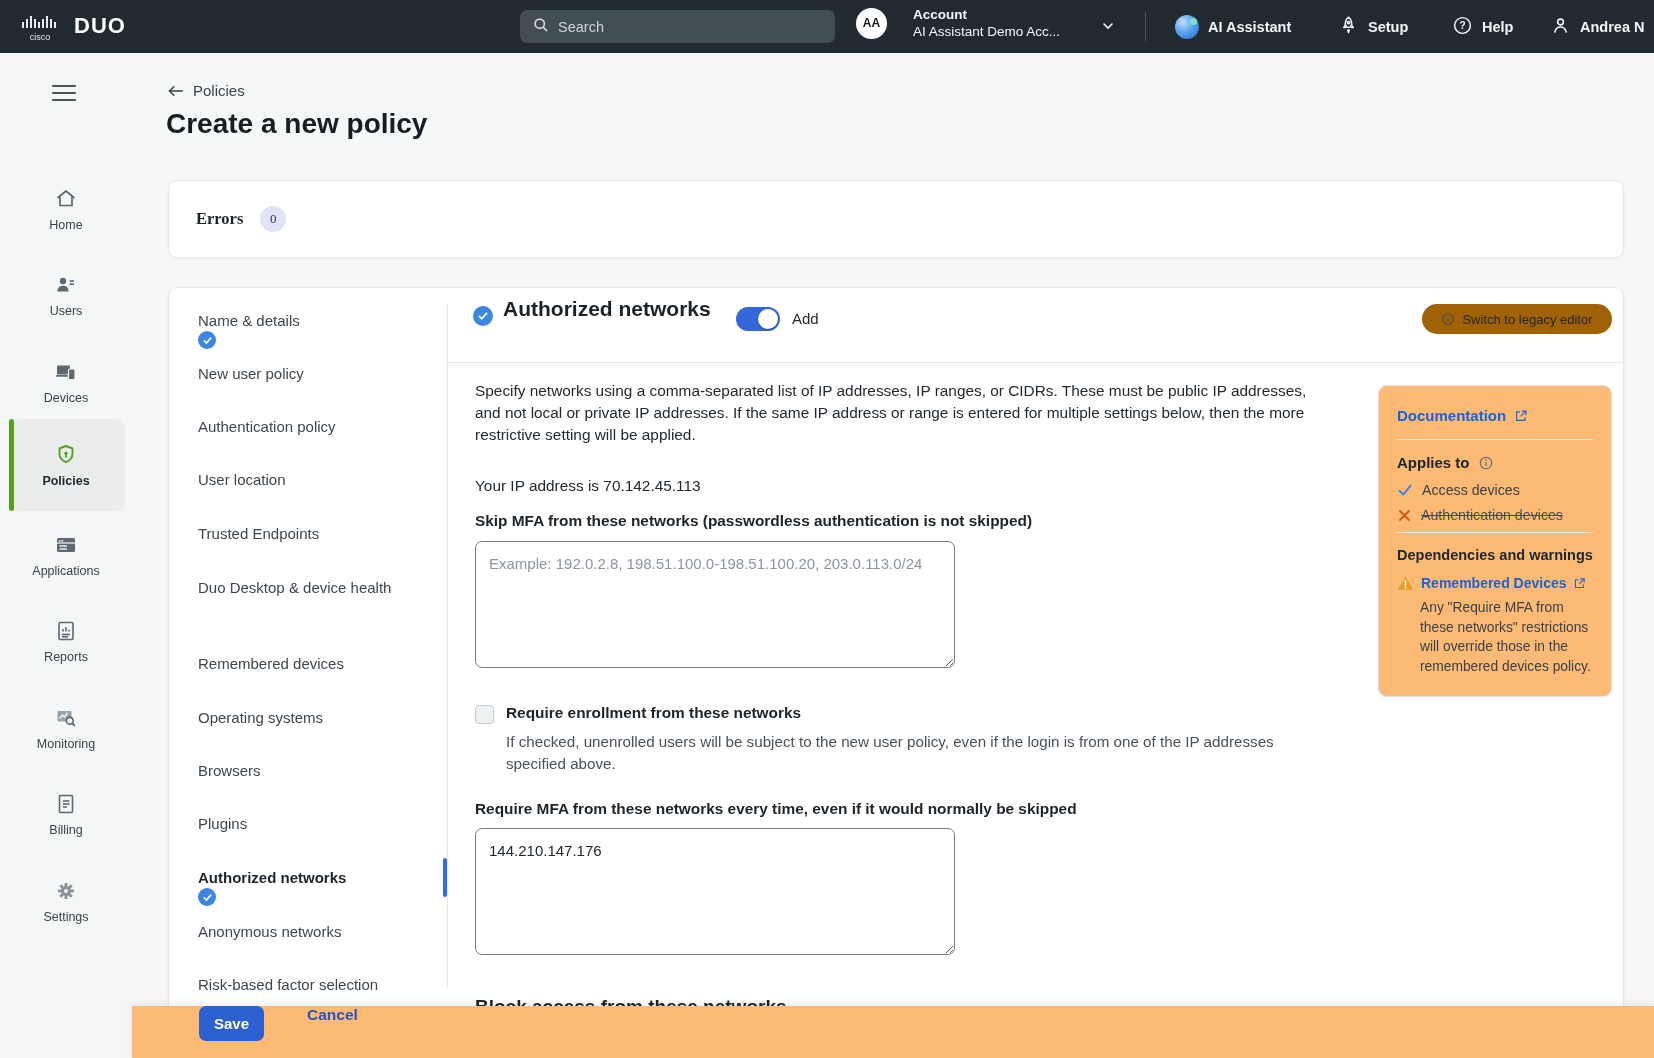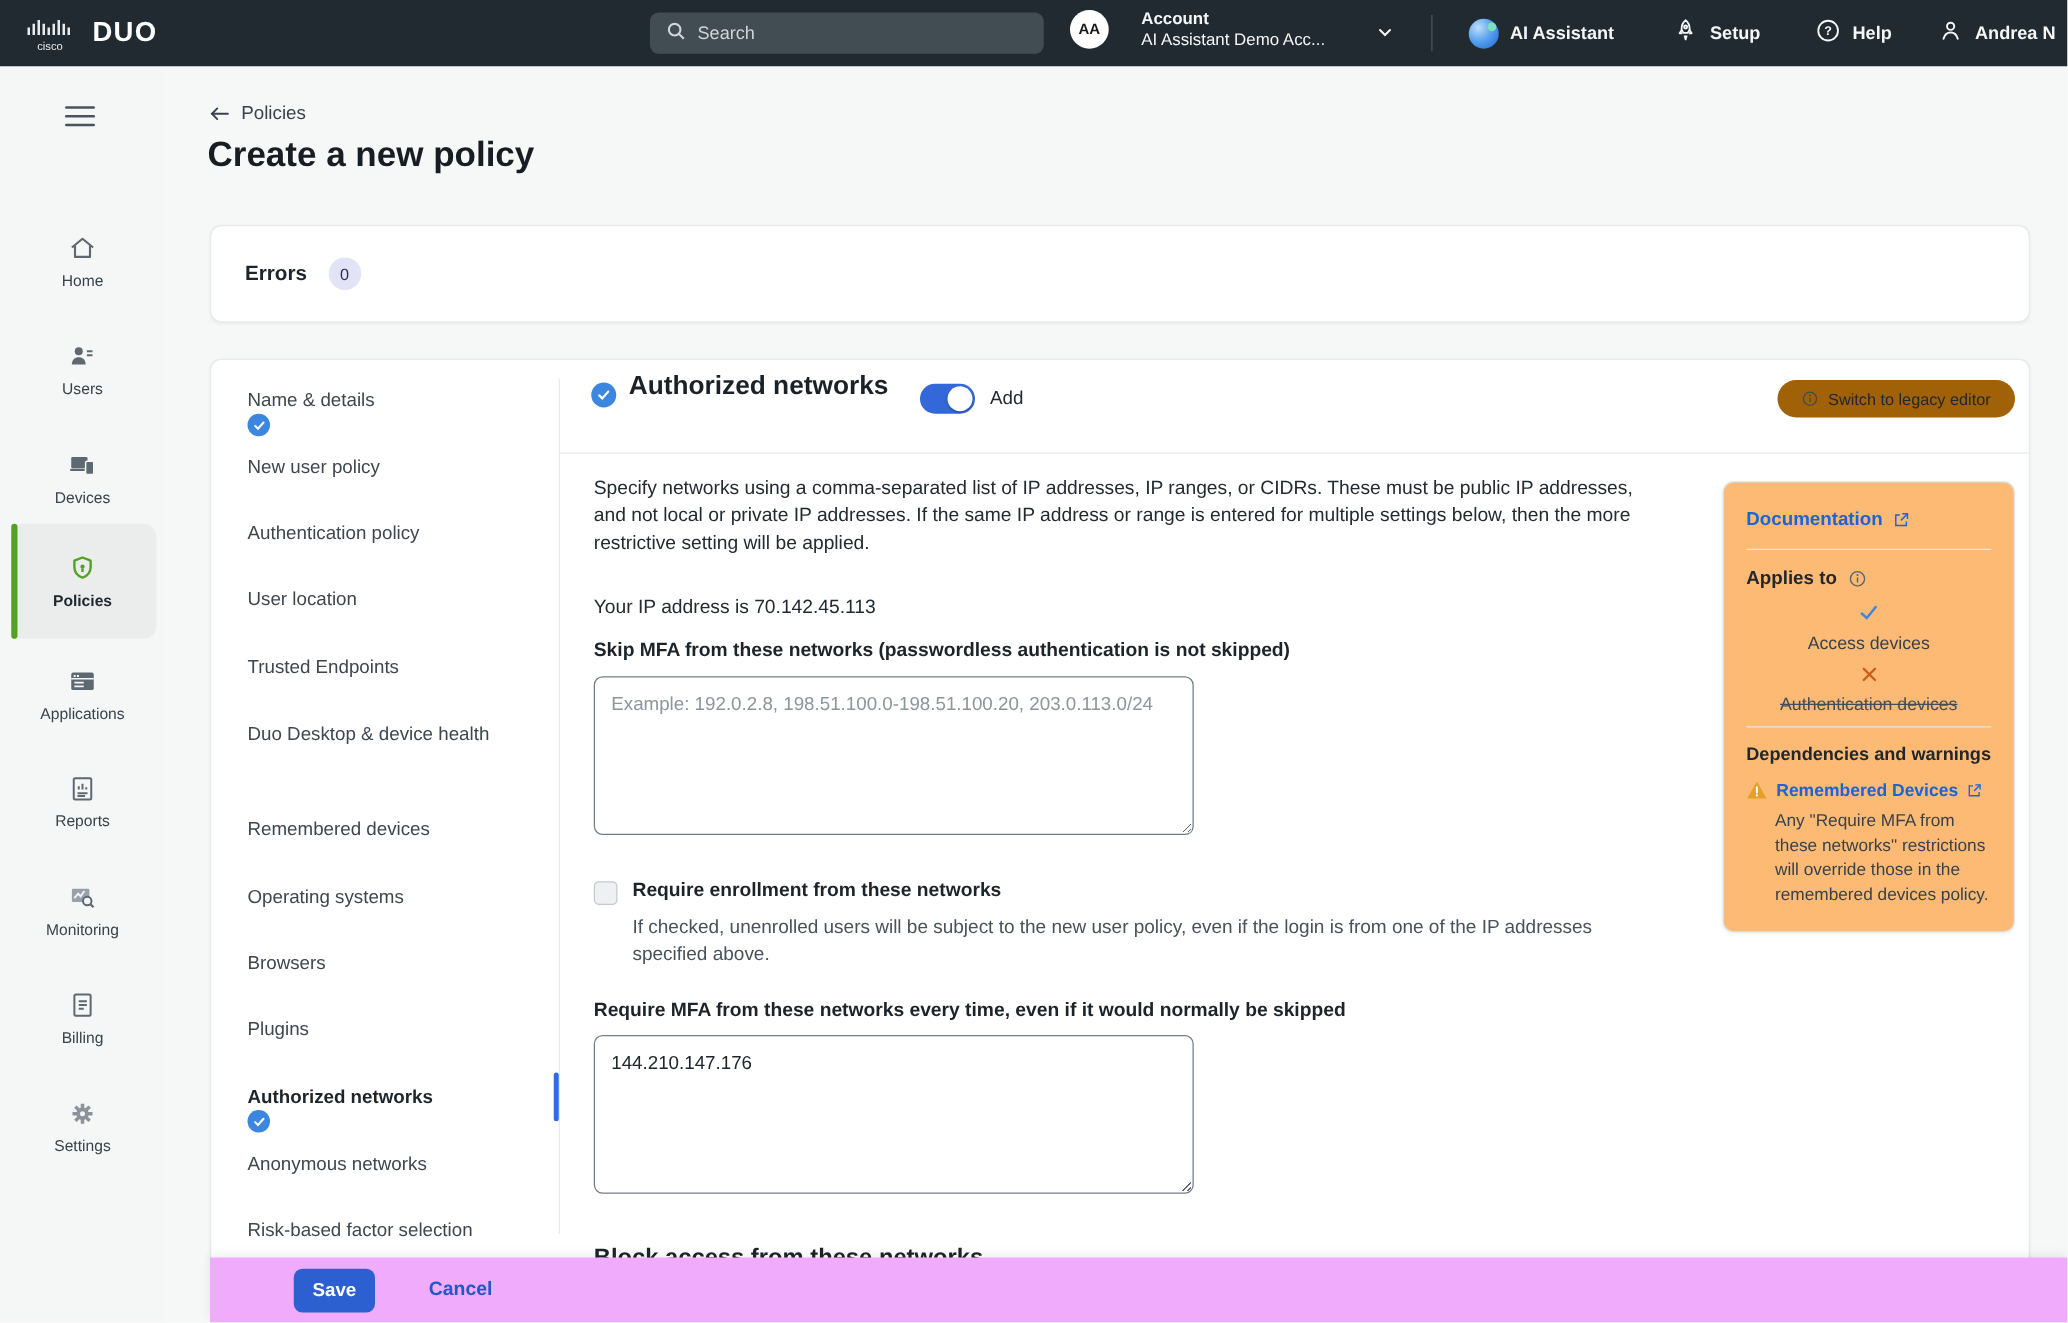--- a/index.html
+++ b/index.html
@@ -43,21 +43,21 @@
   .sb-item.active-wrap svg { position:relative; }
 
   
   .breadcrumb { position:absolute; left:167px; top:82px; display:flex; gap:9px; align-items:center;
     font-size:15px; color:#39434b; cursor:pointer; }
   .page-title { position:absolute; left:166px; top:108px; font-size:28px; font-weight:700; color:#171d22; }
 
   
   .card { position:absolute; background:#ffffff; border:1px solid #e7e9ea; border-radius:9px;
     box-shadow:0 1px 3px rgba(20,30,40,.06); }
-  .errors-card { left:168px; top:180px; width:1456px; height:78px; }
+  .errors-card { left:168px; top:180px; width:1456px; height:78px;font-family:Liberation Serif, serif; }
   .errors-inner { display:flex; align-items:center; gap:17px; height:100%; padding-left:27px; }
   .errors-label { font-size:16.5px; font-weight:700; color:#1d242a; }
   .errors-badge { width:26px; height:26px; border-radius:50%; background:#e3e3f7; color:#2f3050;
     font-size:13px; display:flex; align-items:center; justify-content:center; }
   .main-card { left:168px; top:287px; width:1456px; height:726px; z-index:1; }
 
   
   .nav-divider { position:absolute; left:447px; top:303px; width:1px; height:684px; background:#e7e9ea; z-index:2; }
   .pnav-item { position:absolute; left:198px; width:236px; display:flex; justify-content:space-between;
     align-items:flex-start; font-size:15px; color:#3e474f; cursor:pointer; z-index:2; line-height:21px;flex-direction:column; }
@@ -101,31 +101,31 @@
     color:#1d2429; z-index:1; }
 
   
   .panel { position:absolute; left:1378px; top:385px; width:234px; background:#fdba74; border:1px solid #e0e3e5;
     border-radius:9px; box-shadow:0 1px 3px rgba(20,30,40,.06); padding:21px 18px 20px; z-index:2; }
   .doc-link { display:flex; align-items:center; gap:8px; color:#1a64d8; font-size:15px; font-weight:700;
     cursor:pointer; margin-bottom:15px; }
   .panel hr { border:none; border-top:1px solid #e4e6e8; margin:0 0 14px; }
   .applies-title { display:flex; align-items:center; gap:8px; font-size:15px; font-weight:700; color:#20272d;
     margin-bottom:11px; }
-  .applies-row { display:flex; align-items:center; gap:9px; font-size:14.2px; color:#39424a; margin-bottom:9px;flex-direction:column; }
+  .applies-row { display:flex; align-items:center; gap:9px; font-size:14.2px; color:#39424a; margin-bottom:9px; }
   .applies-row.no .txt { text-decoration:line-through; color:#454e56; }
   .applies-row:last-of-type { margin-bottom:17px; }
   .deps-title { font-size:14.5px; font-weight:700; color:#20272d; margin-bottom:12px; }
   .warn-row { display:flex; align-items:center; gap:7px; margin-bottom:7px; }
   .warn-link { color:#1a64d8; font-size:14px; font-weight:700; cursor:pointer; display:flex; gap:6px; align-items:center;}
   .deps-text { margin-left:23px; font-size:13.8px; line-height:19.5px; color:#39424a; }
 
   
-  .footer { position:absolute; left:132px; right:0; bottom:0; height:52px; background:#f0abfc; z-index:6;
-    box-shadow:0 -2px 8px rgba(0,0,0,.08); display:flex; align-items:center;margin-left:36px; }
+  .footer { position:absolute; left:132px; right:0; bottom:0; height:52px; background:#fdba74; z-index:6;
+    box-shadow:0 -2px 8px rgba(0,0,0,.08); display:flex; align-items:flex-start; }
   .save-btn { margin-left:67px; background:#2c5fcf; color:#fff; font-weight:700; font-size:15px;
     border:none; border-radius:7px; padding:9px 15px; cursor:pointer; font-family:"Liberation Sans",sans-serif;}
   .cancel-btn { margin-left:43px; color:#2356c8; font-weight:700; font-size:15.5px; cursor:pointer; }
 </style>
 </head>
 <body>
 
 <div class="screen">
 
   <header class="topbar">

